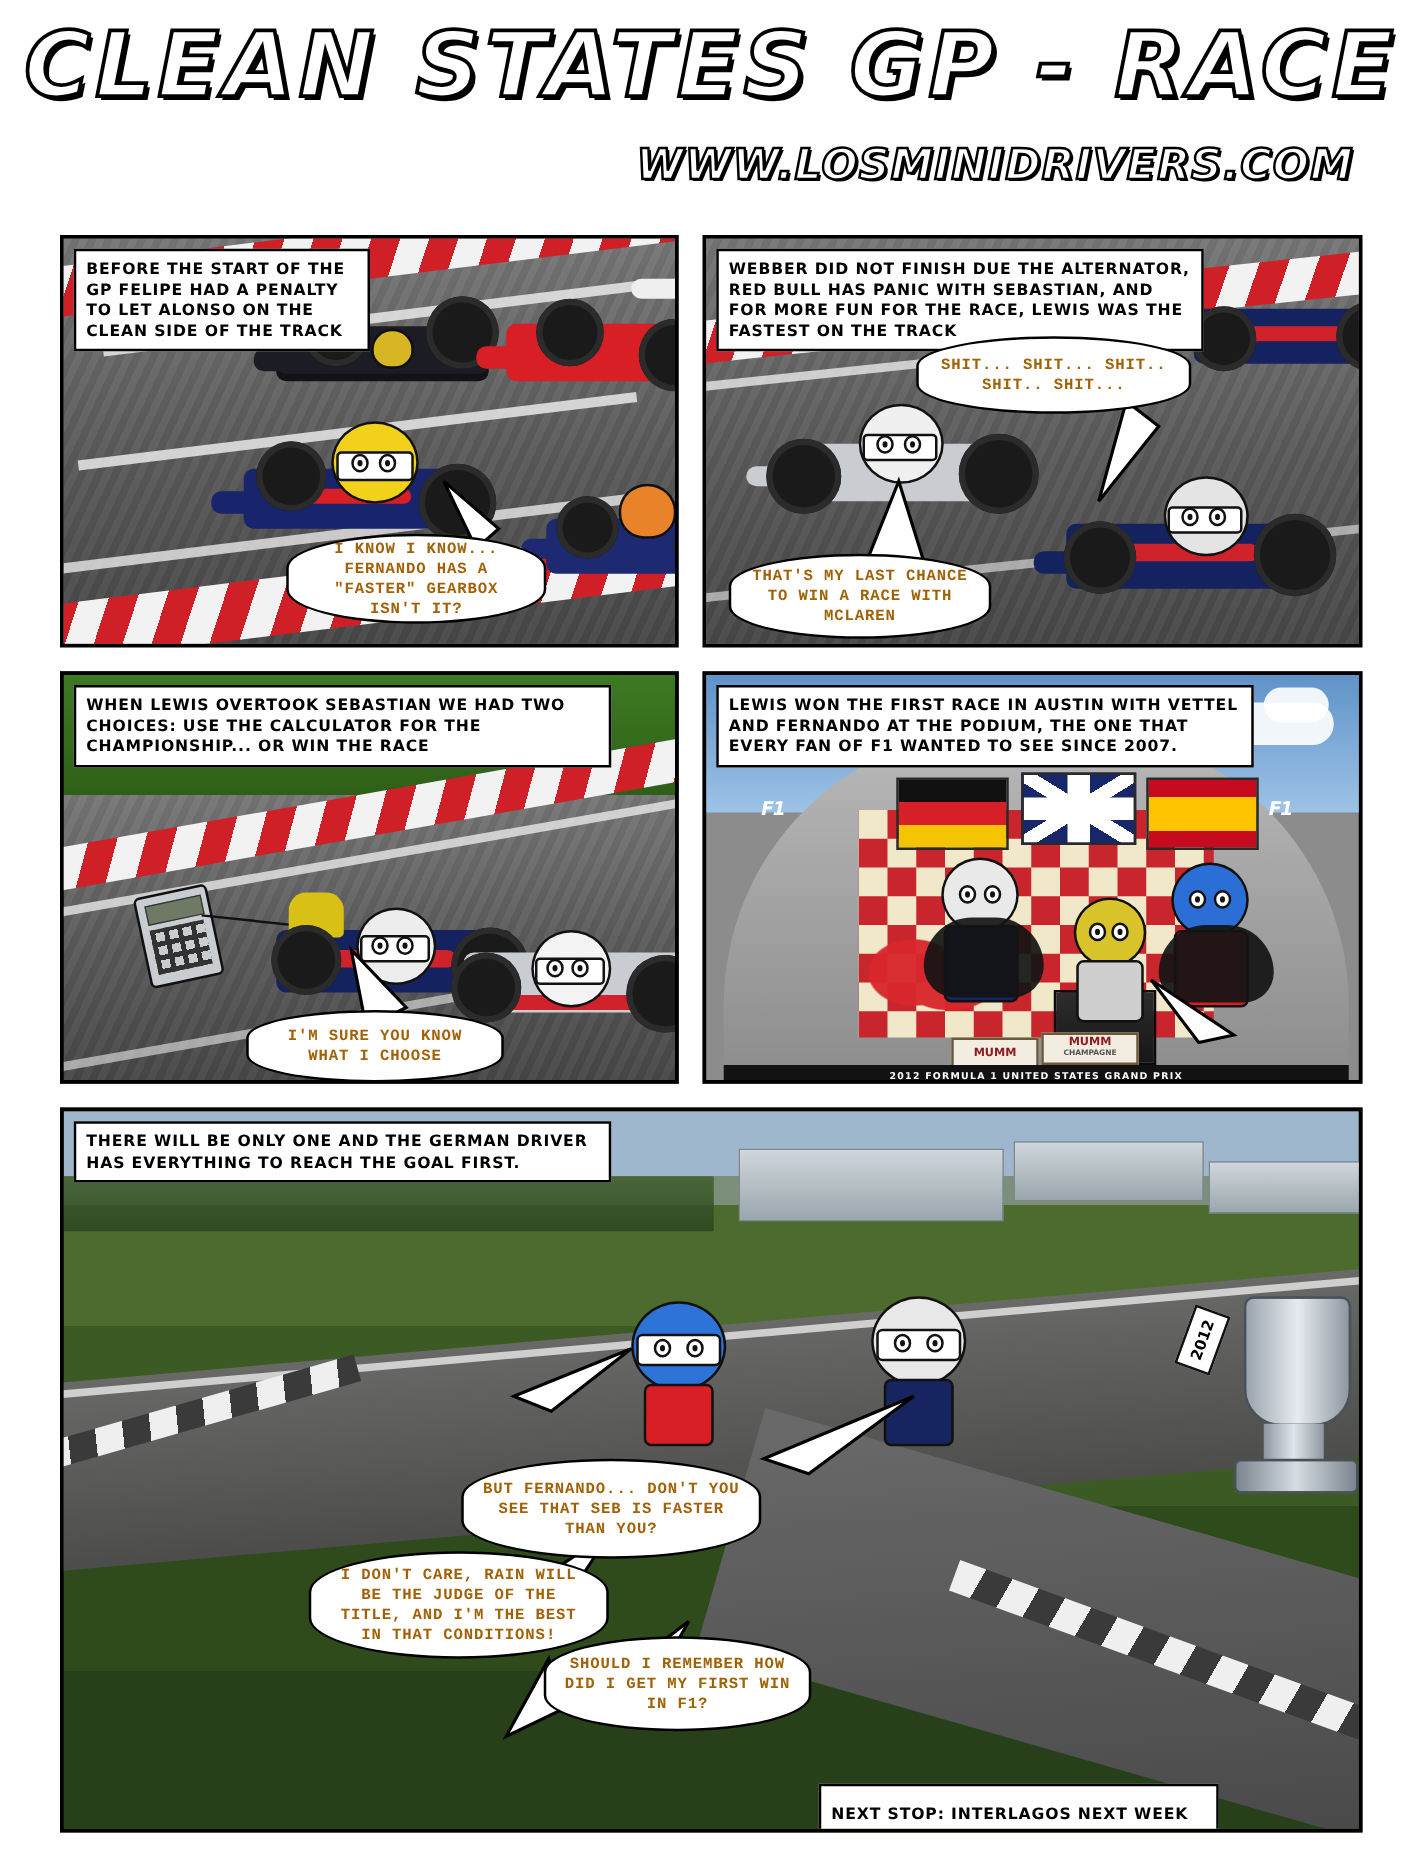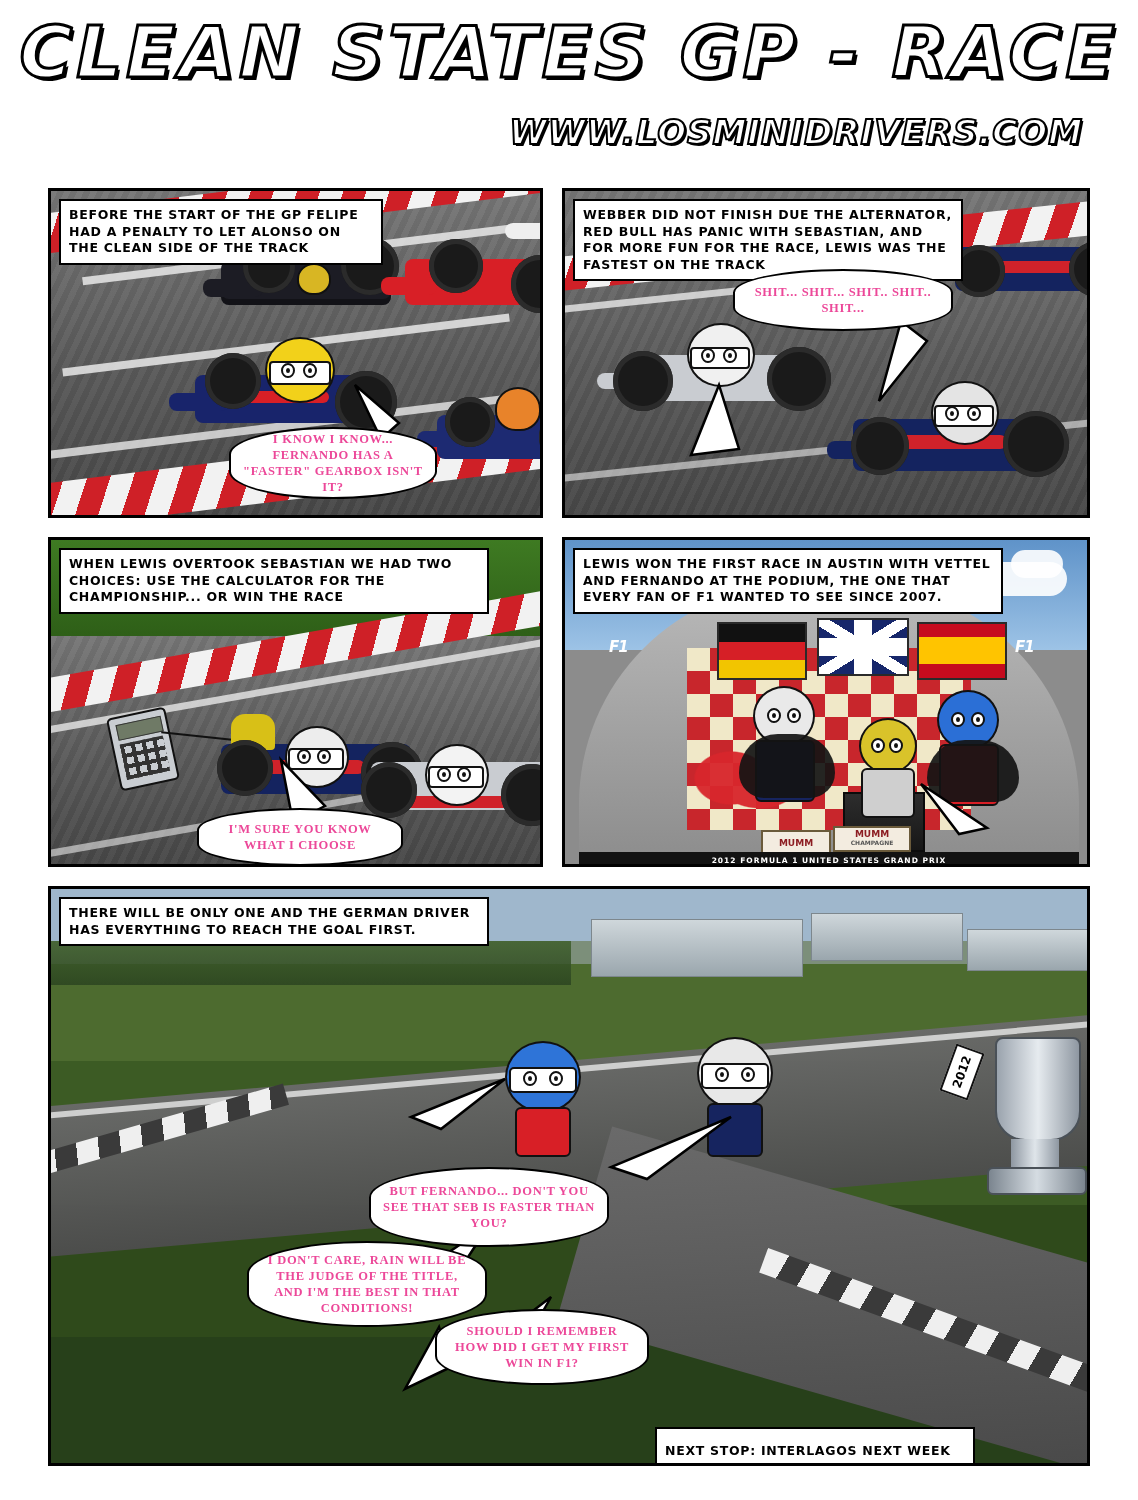--- a/index.html
+++ b/index.html
@@ -55,23 +55,23 @@
     font-size:12.5px;font-weight:bold;letter-spacing:0.7px;
     line-height:1.32;color:#000;padding:6px 8px;box-sizing:border-box;
     text-transform:uppercase;
   }
   .caption p{margin:0 0 7px 0;}
   .caption p:last-child{margin-bottom:0;}
 
   
   .balloon{
     position:absolute;background:#fff;border:2.5px solid #000;border-radius:50%/38%;
-    font-family:Liberation Serif, serif;
+    font-family:Liberation Mono, monospace;
     font-size:12.5px;font-weight:bold;letter-spacing:0.7px;line-height:1.3;
-    color:#ec4899;text-align:center;display:flex;align-items:center;justify-content:center;
+    color:#a16207;text-align:center;display:flex;align-items:center;justify-content:center;
     padding:8px 12px;box-sizing:border-box;text-transform:uppercase;z-index:5;
   }
   .balloon.big{font-size:17px;font-style:italic;letter-spacing:1px;}
   .tail{position:absolute;background:transparent;z-index:4;}
   .tail svg{display:block;overflow:visible;}
 
   
   .car{position:absolute;}
   .tyre{position:absolute;background:#1a1a1a;border-radius:50%;box-shadow:inset 0 0 0 5px #2b2b2b;}
   .body{position:absolute;border-radius:8px;}
@@ -152,21 +152,21 @@
   </div>
 
   <div class="car" style="left:370px;top:180px;width:180px;height:120px;">
     <div class="body" style="left:16px;top:44px;width:150px;height:44px;background:#1d2a72;"></div>
     <div class="body" style="left:-4px;top:60px;width:50px;height:16px;background:#1d2a72;"></div>
     <div class="tyre" style="left:24px;top:26px;width:50px;height:50px;"></div>
     <div class="tyre" style="left:118px;top:38px;width:56px;height:56px;"></div>
     <div class="helmet" style="left:74px;top:16px;width:42px;height:40px;background:#e8832a;"></div>
   </div>
 
-  <div class="caption" style="left:8px;top:8px;width:324px;">
+  <div class="caption" style="left:8px;top:8px;width:237px;">
     <p>BEFORE THE START OF THE GP FELIPE HAD A PENALTY TO LET ALONSO ON THE CLEAN SIDE OF THE TRACK</p>
   </div>
 
   <div class="tail" style="left:240px;top:190px;width:120px;height:70px;">
     <svg width="120" height="70">
         <polygon points="90,58 64,4 108,42" fill="#fff" stroke="#000" stroke-width="2.5"></polygon>
       </svg>
   </div>
   <div class="balloon" style="left:178px;top:236px;width:208px;height:72px;">
     <span>I KNOW I KNOW... FERNANDO HAS A "FASTER" GEARBOX ISN'T IT?</span>
@@ -224,20 +224,23 @@
   </div>
   <div class="balloon" style="left:168px;top:78px;width:220px;height:62px;">
     <span>SHIT... SHIT... SHIT.. SHIT.. SHIT...</span>
   </div>
 
   <div class="tail" style="left:118px;top:188px;width:110px;height:90px;">
     <svg width="110" height="90">
         <polygon points="8,76 36,6 56,70" fill="#fff" stroke="#000" stroke-width="2.5"></polygon>
       </svg>
   </div>
+  <div class="balloon" style="left:18px;top:252px;width:210px;height:68px;">
+    <span>THAT'S MY LAST CHANCE TO WIN A RACE WITH MCLAREN</span>
+  </div>
 </div>
 
 <div class="panel" style="left:48px;top:537px;width:495px;height:330px;background:#4f4f4f;">
   <div class="grass" style="left:0;top:0;width:495px;height:110px;"></div>
   <div class="asphalt" style="top:96px;"></div>
   <div class="kerb kerb-diag" style="left:-30px;top:92px;width:580px;height:34px;transform:rotate(-10deg);"></div>
   <div class="whiteline" style="left:-20px;top:140px;width:560px;height:7px;transform:rotate(-10deg);opacity:.8;"></div>
   <div class="whiteline" style="left:-20px;top:262px;width:580px;height:7px;transform:rotate(-10deg);opacity:.6;"></div>
 
   <div style="position:absolute;left:62px;top:172px;width:56px;height:70px;background:#c9cdd2;border:2px solid #111;border-radius:5px;transform:rotate(-12deg);">

